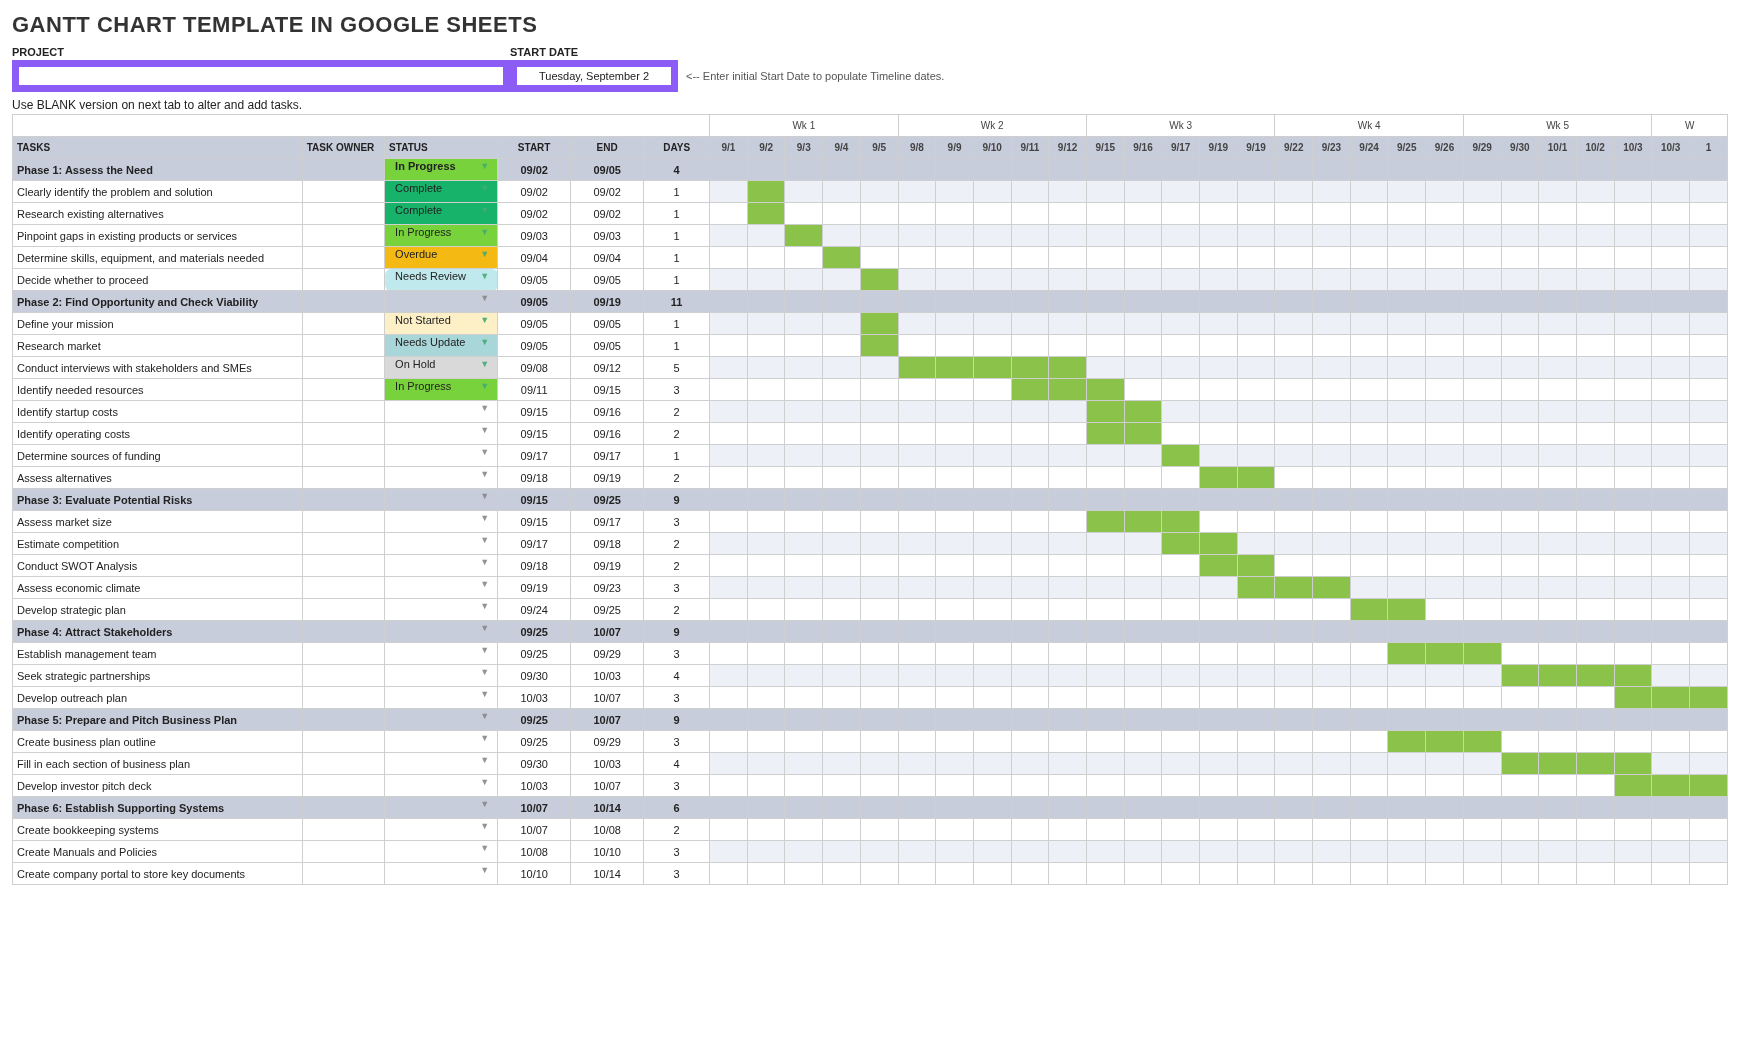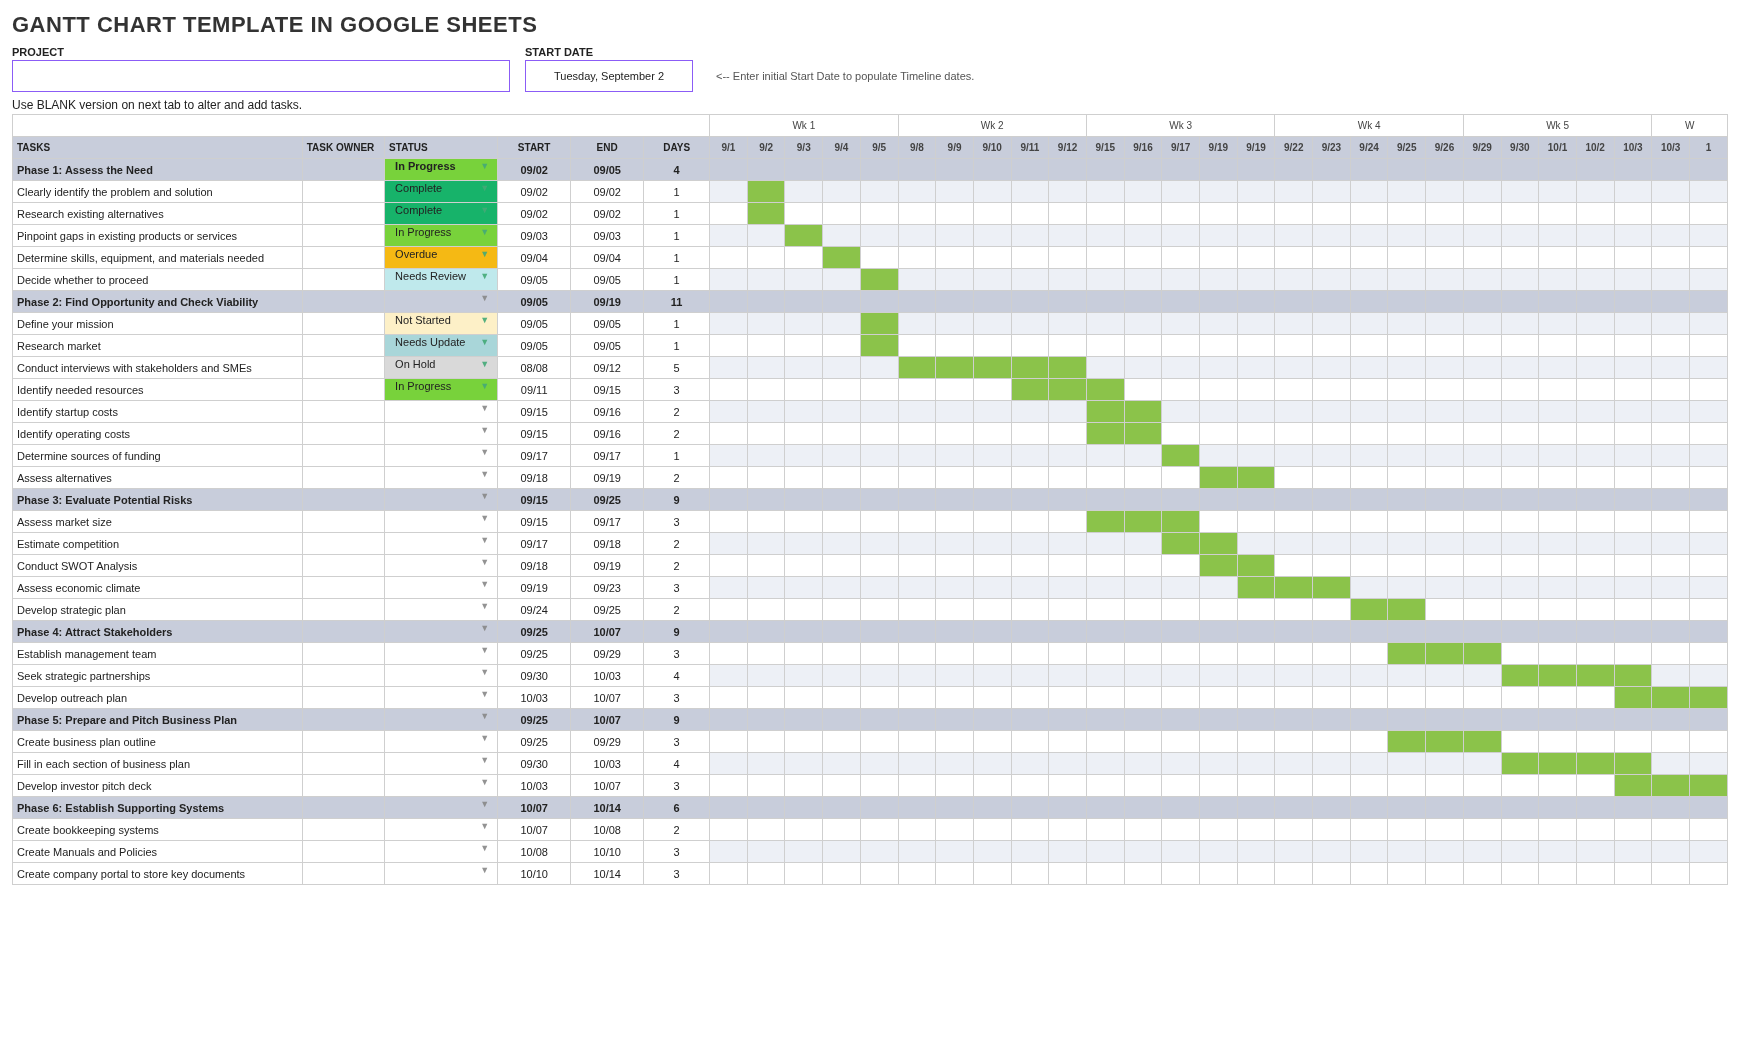--- a/index.html
+++ b/index.html
@@ -1,22 +1,22 @@
 <!DOCTYPE html>
 <html><head>
 <meta charset="utf-8">
 <style>
 *{box-sizing:border-box;margin:0;padding:0}
 body{font-family:Arial,Helvetica,sans-serif;font-size:11px;background:#fff;padding:12px;color:#222}
 .title{font-size:22px;font-weight:bold;letter-spacing:0.5px;margin-bottom:8px;color:#333}
-.meta-row{display:flex;align-items:flex-end;gap:15px;margin-bottom:4px}
+.meta-row{display:flex;align-items:flex-end;gap:0;margin-bottom:4px}
 .meta-label{font-size:11px;font-weight:bold;padding-bottom:2px}
 .project-block{width:498px}
 .startdate-block{margin-left:0}
-.meta-cell{border:1px solid #8b5cf6;height:32px;padding:4px 8px;display:flex;align-items:center;background:#fff}
+.meta-cell{border:7px solid #8b5cf6;height:32px;padding:4px 8px;display:flex;align-items:center;background:#fff}
 .project-input{width:498px}
 .startdate-input{width:168px;justify-content:center}
 .hint{color:#555;padding:0 8px;display:flex;align-items:center;height:32px}
 .instruction{font-size:12px;margin:6px 0 2px 0}
 .grid{border-collapse:collapse;width:100%;table-layout:fixed}
 .grid td,.grid th{border:1px solid #cfcfcf;height:22px;padding:0 4px;overflow:hidden;white-space:nowrap;text-overflow:ellipsis}
 .col-task{width:246px;text-align:left}
 .col-owner{width:70px;text-align:left}
 .col-status{width:96px;text-align:left;padding:0}
 .col-start{width:62px;text-align:center}
@@ -330,21 +330,21 @@
         <td class="col-day wht"></td>
         <td class="col-day wht"></td>
         <td class="col-day wht"></td>
         <td class="col-day wht"></td>
         <td class="col-day wht"></td>
         <td class="col-day wht"></td>
       </tr>
       <tr>
         <td class="col-task">Decide whether to proceed</td>
         <td class="col-owner"></td>
-        <td class="col-status" style="background: rgb(191, 233, 236);">
+        <td class="col-status" style="background: rgb(191, 233, 236); border-radius: 6px;">
           <div class="status-cell">
             <span>Needs Review</span>
             <span class="chev">▼</span>
           </div>
         </td>
         <td class="col-start">09/05</td>
         <td class="col-end">09/05</td>
         <td class="col-days">1</td>
         <td class="col-day alt"></td>
         <td class="col-day alt"></td>
@@ -496,21 +496,21 @@
       </tr>
       <tr>
         <td class="col-task">Conduct interviews with stakeholders and SMEs</td>
         <td class="col-owner"></td>
         <td class="col-status" style="background: rgb(217, 217, 217);">
           <div class="status-cell">
             <span>On Hold</span>
             <span class="chev">▼</span>
           </div>
         </td>
-        <td class="col-start">08/08</td>
+        <td class="col-start">09/08</td>
         <td class="col-end">09/12</td>
         <td class="col-days">5</td>
         <td class="col-day alt"></td>
         <td class="col-day alt"></td>
         <td class="col-day alt"></td>
         <td class="col-day alt"></td>
         <td class="col-day alt"></td>
         <td class="col-day bar"></td>
         <td class="col-day bar"></td>
         <td class="col-day bar"></td>

